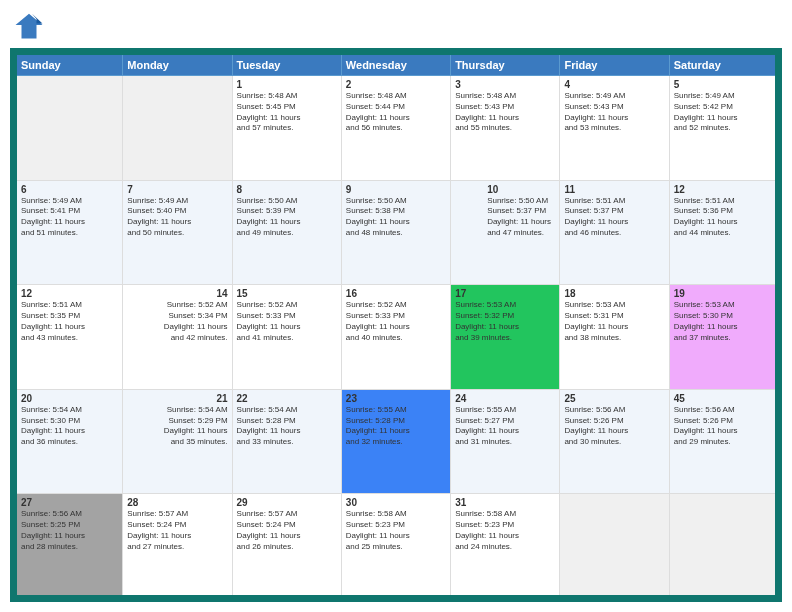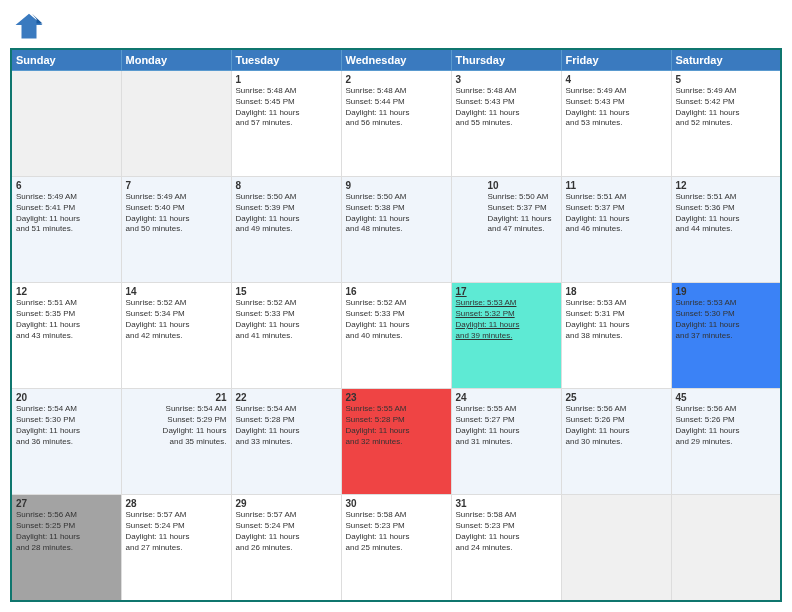--- a/index.html
+++ b/index.html
@@ -49,21 +49,21 @@
       font-weight: bold;
       color: #333;
       line-height: 1.1;
     }
     .location-title {
       font-size: 14px;
       color: #555;
     }
     .calendar {
       flex: 1;
-      border: 2px solid #0f766e;
+      border: 7px solid #0f766e;
       border-collapse: collapse;
       width: 100%;
       table-layout: fixed;
     }
     .calendar th {
       background: #3a7abf;
       color: #fff;
       font-size: 11px;
       font-weight: bold;
       padding: 4px 4px;
@@ -226,56 +226,56 @@
           </td>
         </tr>
         <tr>
           <td style="background: rgb(255, 255, 255);">
             <span class="day-num">12</span>
             <div class="day-info" style="white-space: pre-line;">Sunrise: 5:51 AM
 Sunset: 5:35 PM
 Daylight: 11 hours
 and 43 minutes.</div>
           </td>
-          <td style="background: rgb(255, 255, 255);">
+          <td style="background: rgb(255, 255, 255); text-align: right;">
             <span class="day-num">14</span>
             <div class="day-info" style="white-space: pre-line;">Sunrise: 5:52 AM
 Sunset: 5:34 PM
 Daylight: 11 hours
 and 42 minutes.</div>
           </td>
           <td style="background: rgb(255, 255, 255);">
             <span class="day-num">15</span>
             <div class="day-info" style="white-space: pre-line;">Sunrise: 5:52 AM
 Sunset: 5:33 PM
 Daylight: 11 hours
 and 41 minutes.</div>
           </td>
           <td style="background: rgb(255, 255, 255);">
             <span class="day-num">16</span>
             <div class="day-info" style="white-space: pre-line;">Sunrise: 5:52 AM
 Sunset: 5:33 PM
 Daylight: 11 hours
 and 40 minutes.</div>
           </td>
-          <td style="background: #5eead4; text-decoration: underline;">
+          <td style="background: #22c55e;">
             <span class="day-num">17</span>
             <div class="day-info" style="white-space: pre-line;">Sunrise: 5:53 AM
 Sunset: 5:32 PM
 Daylight: 11 hours
 and 39 minutes.</div>
           </td>
           <td style="background: rgb(255, 255, 255);">
             <span class="day-num">18</span>
             <div class="day-info" style="white-space: pre-line;">Sunrise: 5:53 AM
 Sunset: 5:31 PM
 Daylight: 11 hours
 and 38 minutes.</div>
           </td>
-          <td style="background: #3b82f6;">
+          <td style="background: #f0abfc;">
             <span class="day-num">19</span>
             <div class="day-info" style="white-space: pre-line;">Sunrise: 5:53 AM
 Sunset: 5:30 PM
 Daylight: 11 hours
 and 37 minutes.</div>
           </td>
         </tr>
         <tr>
           <td style="background: rgb(240, 245, 251); margin-left: 32px;">
             <span class="day-num">20</span>
@@ -291,21 +291,21 @@
 Daylight: 11 hours
 and 35 minutes.</div>
           </td>
           <td style="background: rgb(240, 245, 251);">
             <span class="day-num">22</span>
             <div class="day-info" style="white-space: pre-line;">Sunrise: 5:54 AM
 Sunset: 5:28 PM
 Daylight: 11 hours
 and 33 minutes.</div>
           </td>
-          <td style="background: #ef4444;">
+          <td style="background: #3b82f6;">
             <span class="day-num">23</span>
             <div class="day-info" style="white-space: pre-line;">Sunrise: 5:55 AM
 Sunset: 5:28 PM
 Daylight: 11 hours
 and 32 minutes.</div>
           </td>
           <td style="background: rgb(240, 245, 251);">
             <span class="day-num">24</span>
             <div class="day-info" style="white-space: pre-line;">Sunrise: 5:55 AM
 Sunset: 5:27 PM

